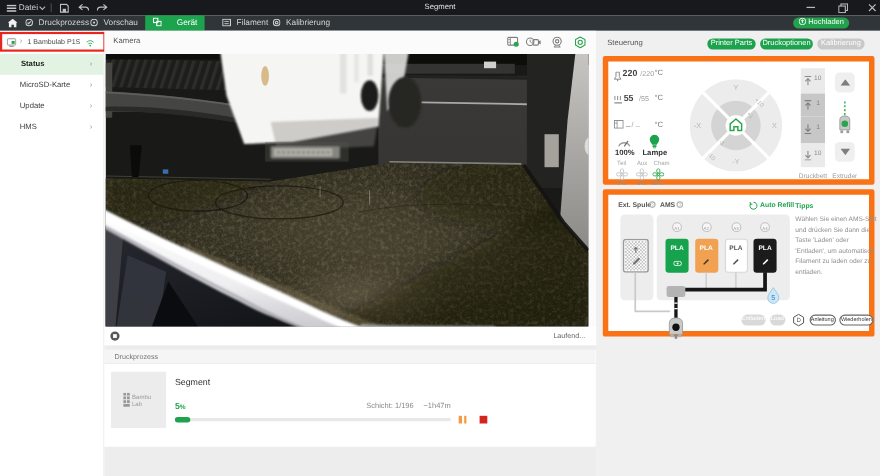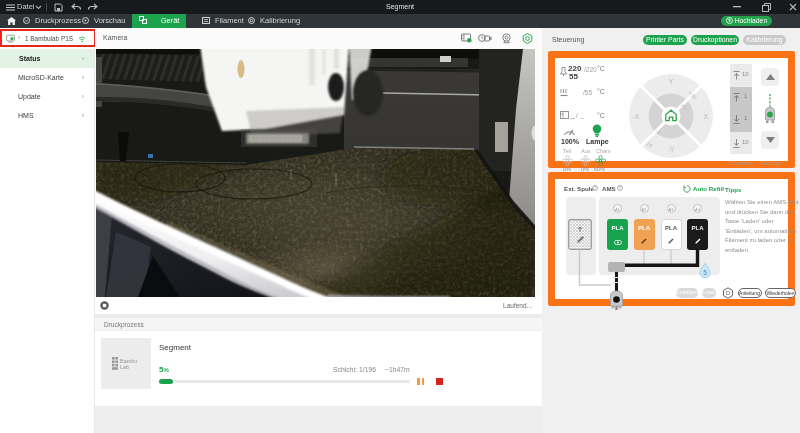--- a/index.html
+++ b/index.html
@@ -15,21 +15,21 @@
   .tab svg { vertical-align:-1px; }
   #tab-geraet { background:#1da34d; color:#fff; }
   
   #sidebar { position:absolute; left:0; top:28px; width:95px; height:405px; background:#fff; border-right:1px solid #e9e9e9; }
   .sideitem { position:absolute; left:0; width:94px; height:19px; font-size:7px; color:#3c3c3c; line-height:19px; }
   .sideitem .chev { position:absolute; right:10px; top:0; color:#9a9a9a; font-size:7px; }
   
   #campanel { position:absolute; left:95px; top:28px; width:447px; height:405px; background:#fbfbfb; }
   
   #rightpanel { position:absolute; left:542px; top:28px; width:258px; height:405px; background:#f0f0f0; }
-  .card { position:absolute; background:#fff; border:7px solid #f97316; border-radius:2px; }
+  .card { position:absolute; background:#fff; border:5px solid #f97316; border-radius:2px; }
   .pill { position:absolute; border-radius:8px; font-size:6.8px; color:#fff; text-align:center; }
   .glabel { color:#9c9c9c; font-size:6px; text-align:center; position:absolute; }
 </style>
 </head>
 <body>
 <div id="app">
 
   <div id="titlebar">
     <svg class="abs" style="left:6px;top:4px" width="9" height="7">
         <path d="M0 1h9M0 3.5h9M0 6h9" stroke="#c8c8c8" stroke-width="1.2"></path>
@@ -358,21 +358,21 @@
           <path d="M2 0.5h3v4l1.5 2.5h-6L2 4.5z" fill="none" stroke="#8a8a8a" stroke-width="0.9"></path>
           <path d="M3.5 7v2" stroke="#8a8a8a"></path>
         </svg>
       <span class="abs" style="left:13px;top:6px;font-size:8px;font-weight:bold;color:#404040">220</span>
       <span class="abs" style="left:29px;top:7.5px;font-size:6.5px;color:#a0a0a0">/220</span>
       <span class="abs" style="left:42px;top:6.5px;font-size:7px;color:#777">°C</span>
       <svg class="abs" style="left:5px;top:31px" width="8" height="8" viewBox="0 0 8 8">
           <path d="M1 0v4M3.5 0v4M6 0v4" stroke="#8a8a8a" stroke-width="0.9"></path>
           <path d="M0.5 6.5h7" stroke="#8a8a8a" stroke-width="1.2"></path>
         </svg>
-      <span class="abs" style="left:14px;top:14px;font-size:8px;font-weight:bold;color:#404040">55</span>
+      <span class="abs" style="left:14px;top:29px;font-size:8px;font-weight:bold;color:#404040">55</span>
       <span class="abs" style="left:28px;top:30.5px;font-size:6.5px;color:#a0a0a0">/55</span>
       <span class="abs" style="left:42px;top:29.5px;font-size:7px;color:#777">°C</span>
       <svg class="abs" style="left:5px;top:53px" width="9" height="8" viewBox="0 0 9 8">
           <rect x="0.5" y="0.5" width="8" height="7" fill="none" stroke="#8a8a8a" stroke-width="0.9"></rect>
           <path d="M3 0.5v7M0.5 3h2.5" stroke="#8a8a8a" stroke-width="0.7"></path>
         </svg>
       <span class="abs" style="left:16px;top:53px;font-size:7px;color:#707070">_</span>
       <span class="abs" style="left:21px;top:54px;font-size:6.5px;color:#a0a0a0">/</span>
       <span class="abs" style="left:25px;top:53px;font-size:6.5px;color:#a0a0a0">_</span>
       <span class="abs" style="left:42px;top:54px;font-size:7px;color:#777">°C</span>

